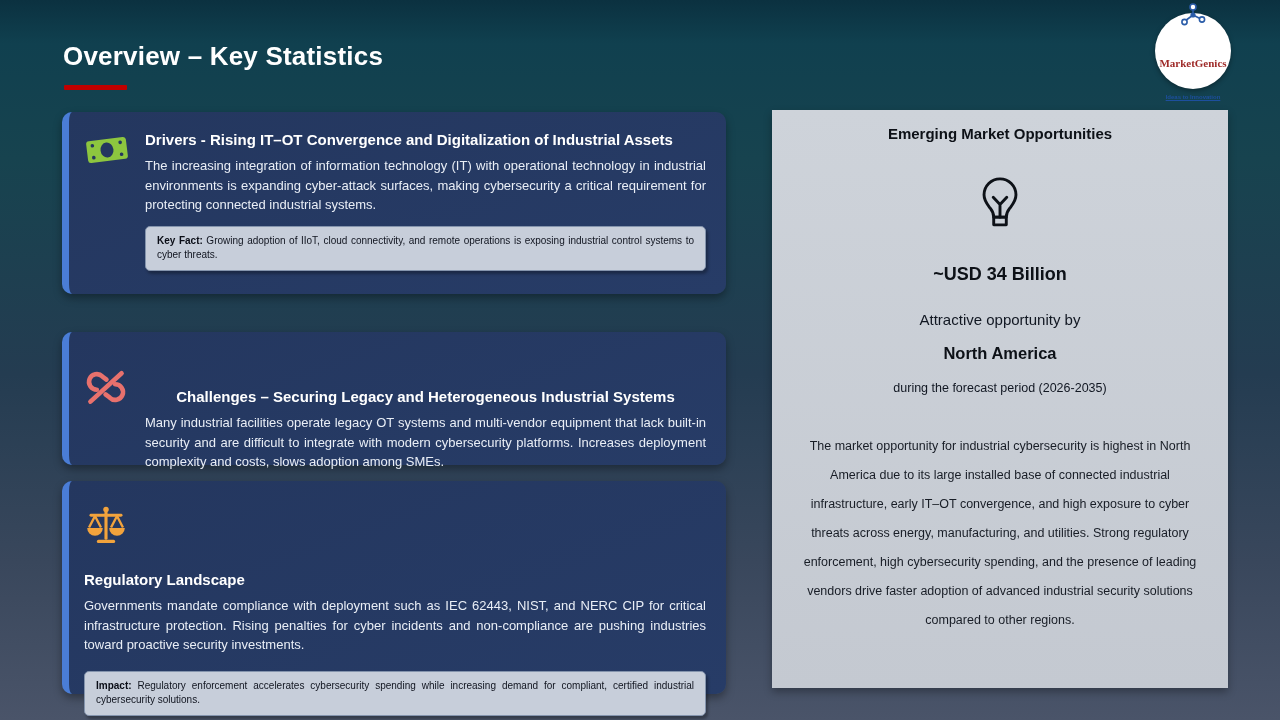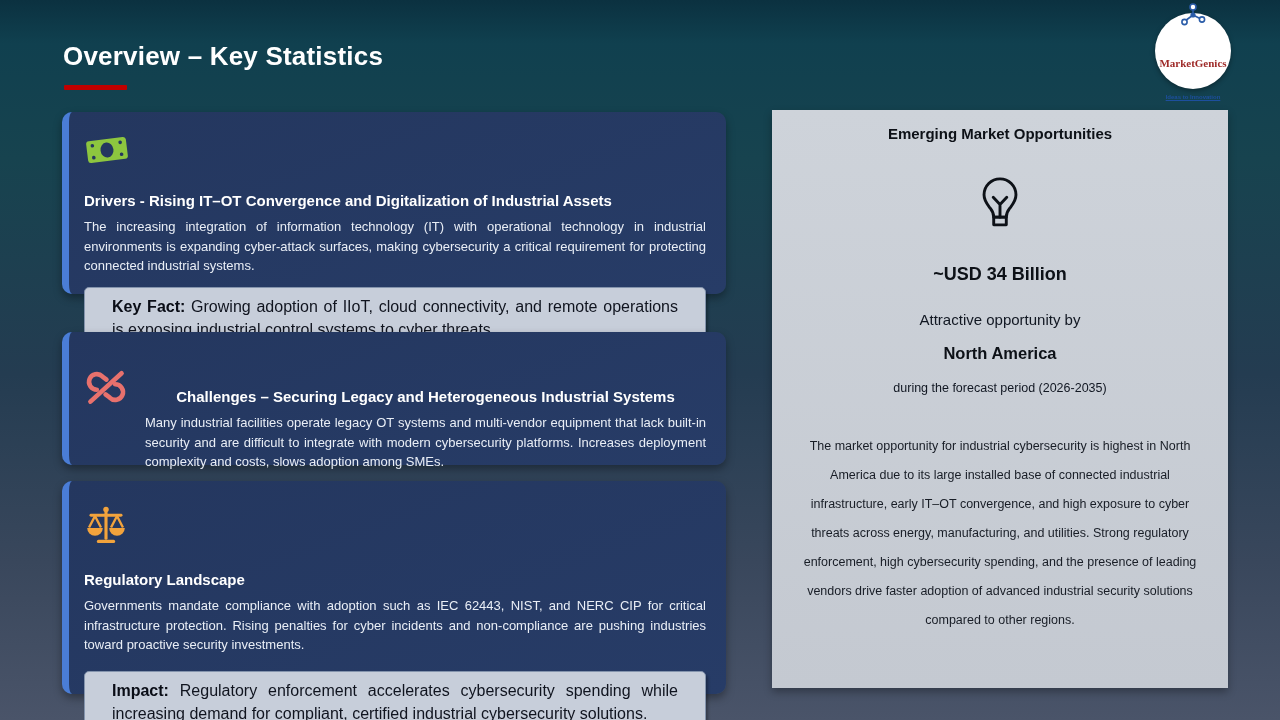--- a/index.html
+++ b/index.html
@@ -31,31 +31,31 @@
   .logo-tagline { color:#1d4f9e; font-size:6px; font-weight:bold; text-decoration:underline; margin-top:1px; }
 
   
   .card {
     position:absolute; left:62px; width:664px;
     background:linear-gradient(160deg,#24375f 0%,#273c67 100%);
     border-left:7px solid #4a7dd6; border-radius:10px;
     box-shadow:0 4px 8px rgba(0,0,0,.35);
     display:flex; gap:13px; padding:15px 20px 14px 15px;
   }
-  .card-1 { top:112px; height:182px;flex-direction:column; }
+  .card-1 { top:112px; height:182px; }
   .card-2 { top:332px; height:133px; }
   .card-3 { top:481px; height:213px;flex-direction:column; }
   .card-icon { flex:0 0 48px; padding-top:5px; }
   .card-content { flex:1; min-width:0; }
   .card-title { color:#ffffff; font-weight:bold; font-size:15px; line-height:1.75; }
   .card-title.centered { text-align:center;margin-top:37px; }
   .card-body { color:#e9eef6; font-size:13px; line-height:1.5; text-align:justify; margin-top:3px; }
   .callout-box {
     margin-top:11px; background:#c7ceda; border:1px solid #8494ad; border-radius:5px;
-    padding:7px 27px; font-size:16px; line-height:1.45; color:#10141f; text-align:justify;
+    padding:7px 11px; font-size:10px; line-height:1.45; color:#10141f; text-align:justify;
     box-shadow:2px 3px 3px rgba(0,0,0,.3);
   }
   .card-3 .callout-box { margin-top:16px; }
   .callout-box b { color:#0a0d16; }
 
   
   .opportunity-panel {
     position:absolute; left:772px; top:110px; width:456px; height:578px;
     background:linear-gradient(180deg,#ced3da 0%,#c4c9d1 100%);
     border-radius:0; padding:15px 26px; text-align:center; color:#111722;
@@ -143,21 +143,21 @@
           <path d="M27.5 26 h17 a8.5 8.5 0 0 1 -17 0 z"></path>
         </g>
         <g stroke="#f2a33c" stroke-width="2.6" fill="none" stroke-linejoin="round">
           <path d="M12 13 L5.5 25.5 M12 13 L18.5 25.5"></path>
           <path d="M36 13 L29.5 25.5 M36 13 L42.5 25.5"></path>
         </g>
       </svg>
     </div>
     <div class="card-content">
       <div class="card-title">Regulatory Landscape</div>
-      <div class="card-body">Governments mandate compliance with adoption such as IEC 62443, NIST, and NERC CIP for critical infrastructure protection. Rising penalties for cyber incidents and non-compliance are pushing industries toward proactive security investments.</div>
+      <div class="card-body">Governments mandate compliance with deployment such as IEC 62443, NIST, and NERC CIP for critical infrastructure protection. Rising penalties for cyber incidents and non-compliance are pushing industries toward proactive security investments.</div>
       <div class="callout-box"><b>Impact:</b><span> Regulatory enforcement accelerates cybersecurity spending while increasing demand for compliant, certified industrial cybersecurity solutions.</span></div>
     </div>
   </div>
 
   <div class="opportunity-panel">
     <div class="panel-title">Emerging Market Opportunities</div>
     <div class="bulb-wrap">
       <svg width="52" height="60" viewBox="0 0 52 62">
         <g stroke="#0d1117" stroke-width="3" fill="none" stroke-linecap="round" stroke-linejoin="round">
           <path d="M26 3 a16.5 16.5 0 0 1 16.5 16.5 c0 6.5 -3.6 10.2 -6.4 13.8 c-2.1 2.7 -3.6 5.5 -3.6 9.2 h-13 c0 -3.7 -1.5 -6.5 -3.6 -9.2 c-2.8 -3.6 -6.4 -7.3 -6.4 -13.8 A16.5 16.5 0 0 1 26 3 z"></path>

